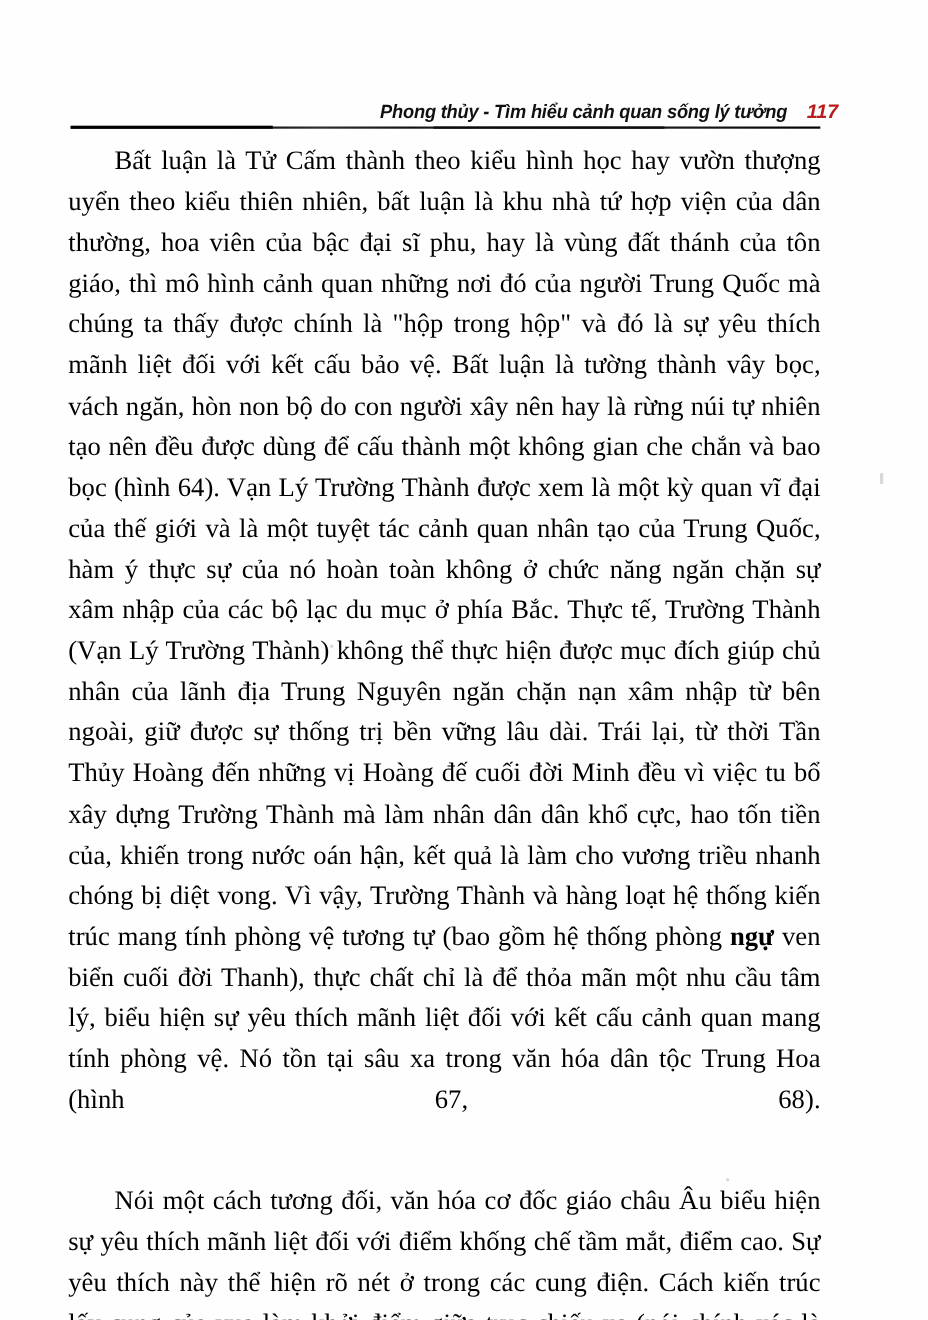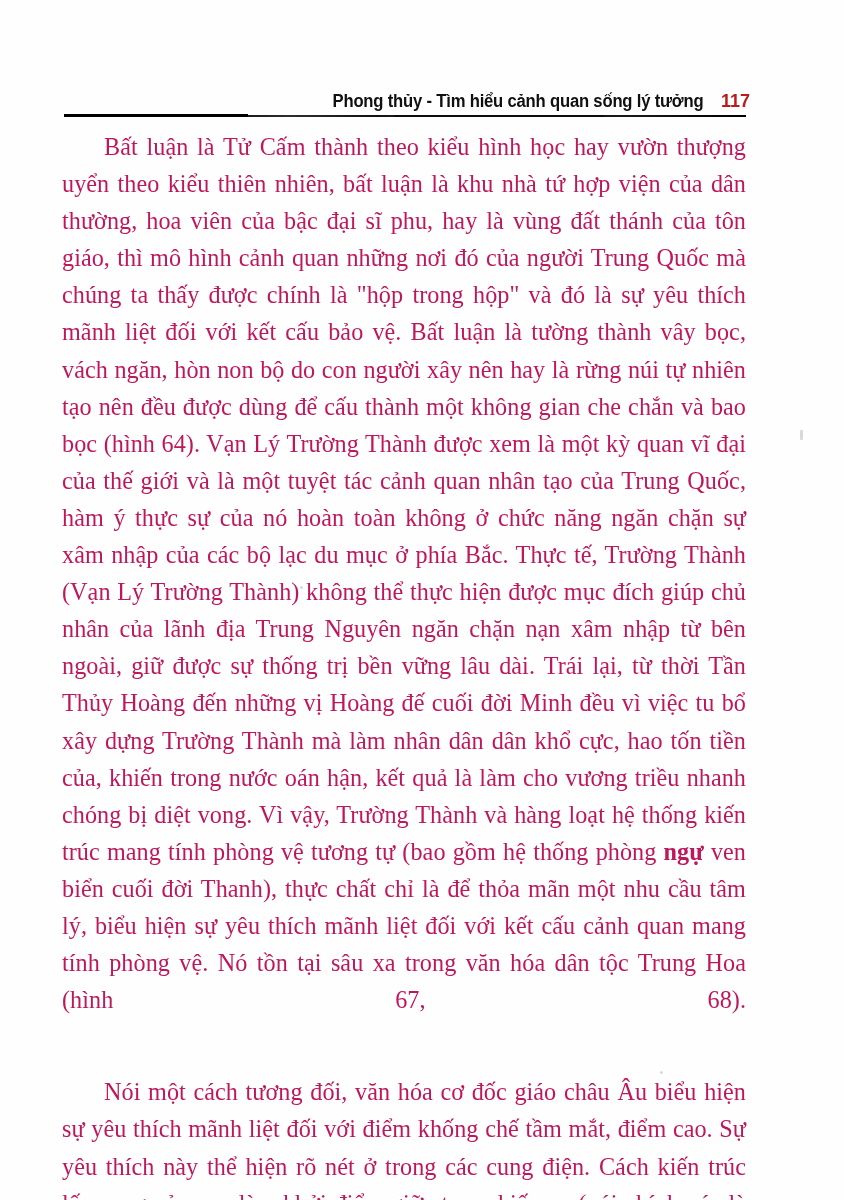--- a/index.html
+++ b/index.html
@@ -20,27 +20,28 @@
   .page {
     position: absolute;
     inset: 0;
     background: #fefefe;
   }
 
   
   .running-head {
     position: absolute;
     left: 62px;
-    right: 94px;
+    right: 82px;
     top: 84px;
     height: 28px;
     display: flex;
     align-items: flex-end;
     justify-content: flex-end;
     gap: 18px;
+    font-style: italic;
   }
   .running-head .head-title {
     font-family: "Liberation Sans", "DejaVu Sans", sans-serif;
     font-weight: 700;
     font-size: 17.5px;
     letter-spacing: -0.2px;
     color: #101010;
     transform: scaleX(0.95);
     transform-origin: right bottom;
     white-space: nowrap;
@@ -98,21 +99,21 @@
   }
   .para {
     margin: 0 0 0 0;
     font-size: 24.2px;
     line-height: 37.1px;
     text-align: justify;
     text-justify: inter-word;
     text-indent: 42px;
     word-spacing: 0.2px;
     letter-spacing: 0.05px;
-    color: #be185d;
+    color: #000000;
   }
   .para + .para {
     margin-top: 18px;
   }
   
   .para::after {
     content: "";
     display: inline-block;
     width: 100%;
   }

